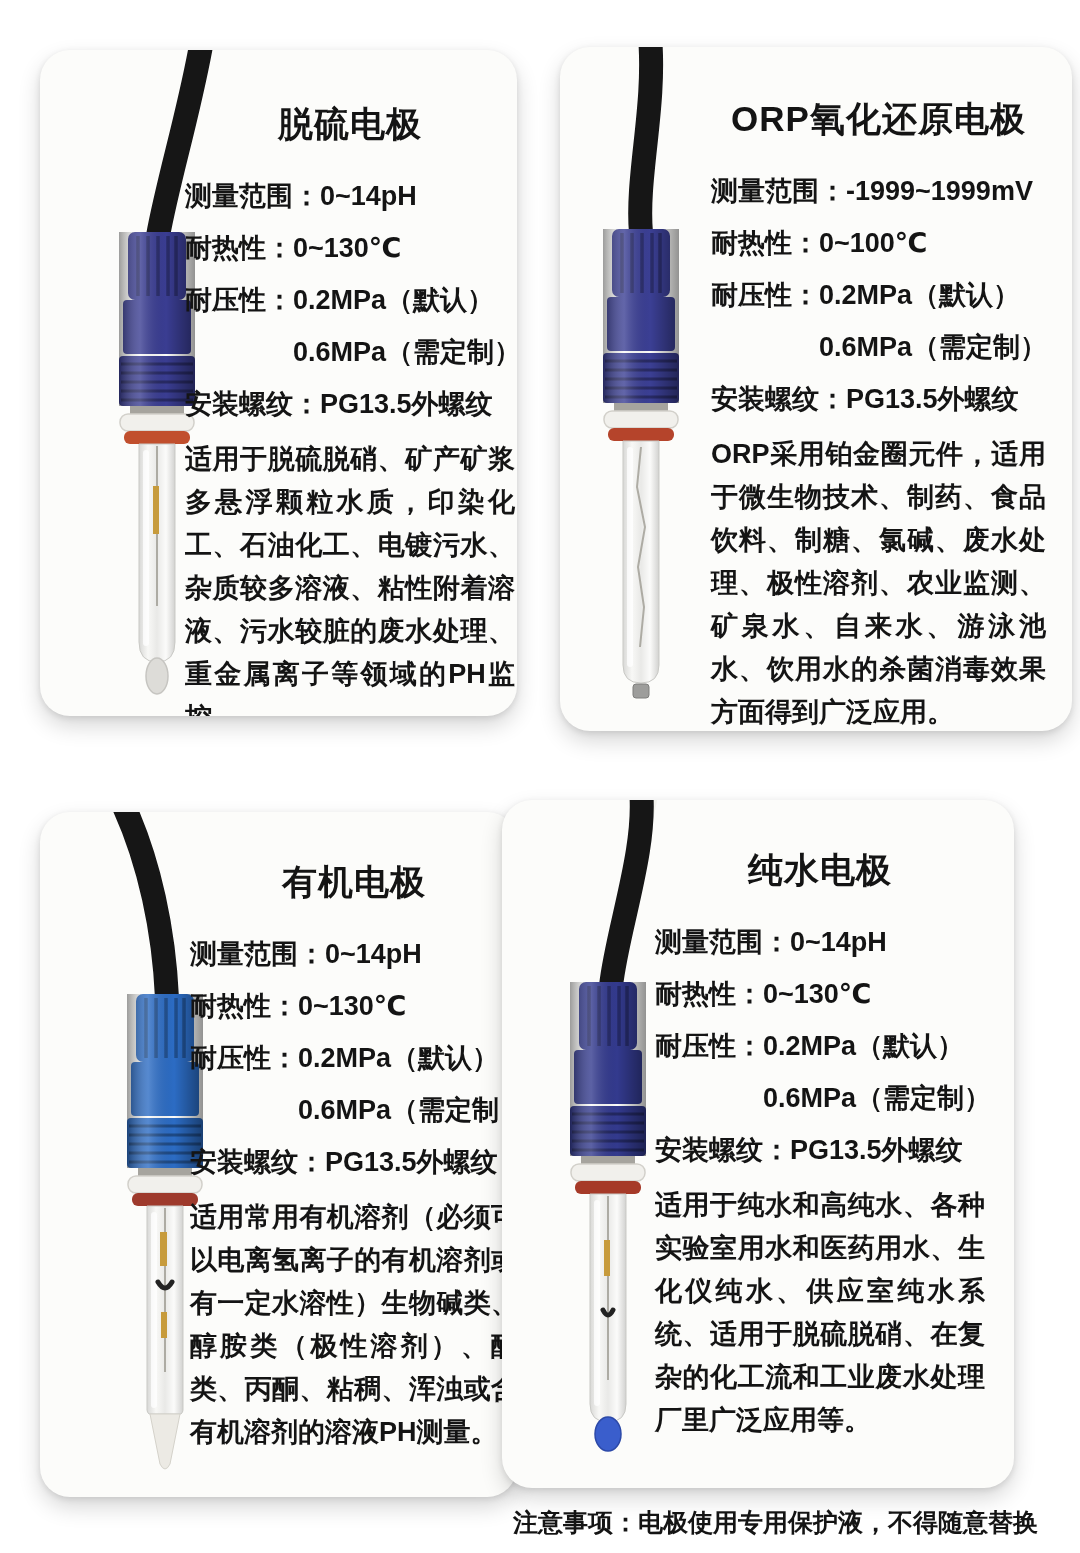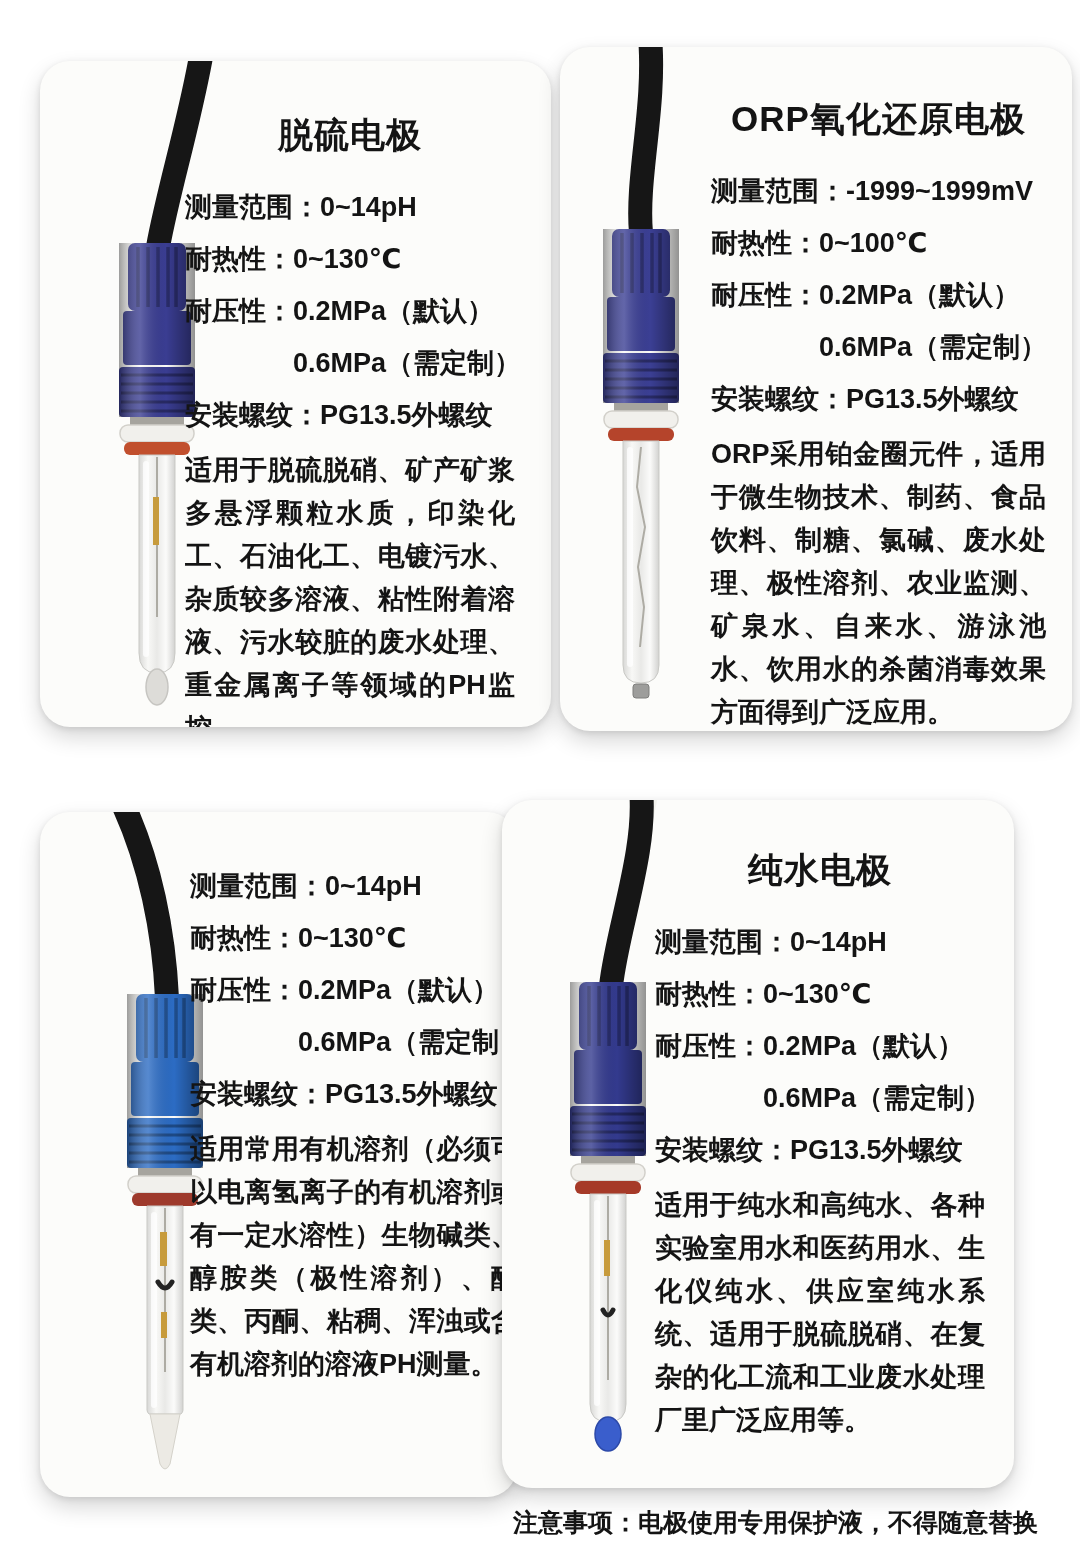--- a/index.html
+++ b/index.html
@@ -6,21 +6,21 @@
   body{
     width:1080px;height:1553px;position:relative;background:#ffffff;
     font-family:"Liberation Sans","DejaVu Sans",sans-serif;
     color:#141414;overflow:hidden;
   }
   .card{
     position:absolute;background:#fcfcfa;border-radius:30px;
     box-shadow:0 10px 22px rgba(0,0,0,.16),0 2px 6px rgba(0,0,0,.10);
     overflow:hidden;
   }
-  .card-1{left:40px;top:61px;width:477px;height:666px;padding-left:34px;}
+  .card-1{left:40px;top:50px;width:477px;height:666px;}
   .card-2{left:529px;top:47px;width:512px;height:684px;margin-left:31px;}
   .card-3{left:40px;top:812px;width:477px;height:685px;}
   .card-4{left:502px;top:800px;width:512px;height:688px;}
 
   .photo{position:absolute;left:0;top:0;bottom:0;width:220px;}
   .photo svg{position:absolute;top:0;}
   .card-1 .photo svg{left:22px;}
   .card-2 .photo svg{left:-14px;}
   .card-3 .photo svg{left:30px;}
   .card-4 .photo svg{left:11px;}
@@ -231,20 +231,21 @@
       <path class="glass" d="M77 394 H113 V598 Q113 600 111 602 L95 602 L79 602 Q77 600 77 598 Z"></path>
       <rect class="glass-hl" x="81" y="400" width="6" height="196" rx="3"></rect>
       <path class="inner-wire" d="M95 396 V560"></path>
       <rect class="inner-amber" x="90" y="420" width="7" height="34"></rect>
       <rect class="inner-amber" x="91" y="500" width="6" height="26"></rect>
       <path d="M88 470 Q95 482 102 470" stroke="#222" stroke-width="5" fill="none" stroke-linecap="round"></path>
       <path class="f-tip" d="M80 602 L110 602 L100 652 Q95 662 90 652 Z" stroke="#d4d2ca" stroke-width="1"></path>
     </svg>
   </div>
   <div class="content">
+    <h2 class="title">有机电极</h2>
     <div class="spec-row">
         <span class="spec-label">测量范围：</span>
         <span class="spec-value">0~14pH</span>
       </div>
     <div class="spec-row">
         <span class="spec-label">耐热性：</span>
         <span class="spec-value">0~130℃</span>
       </div>
     <div class="spec-row">
         <span class="spec-label">耐压性：</span>

